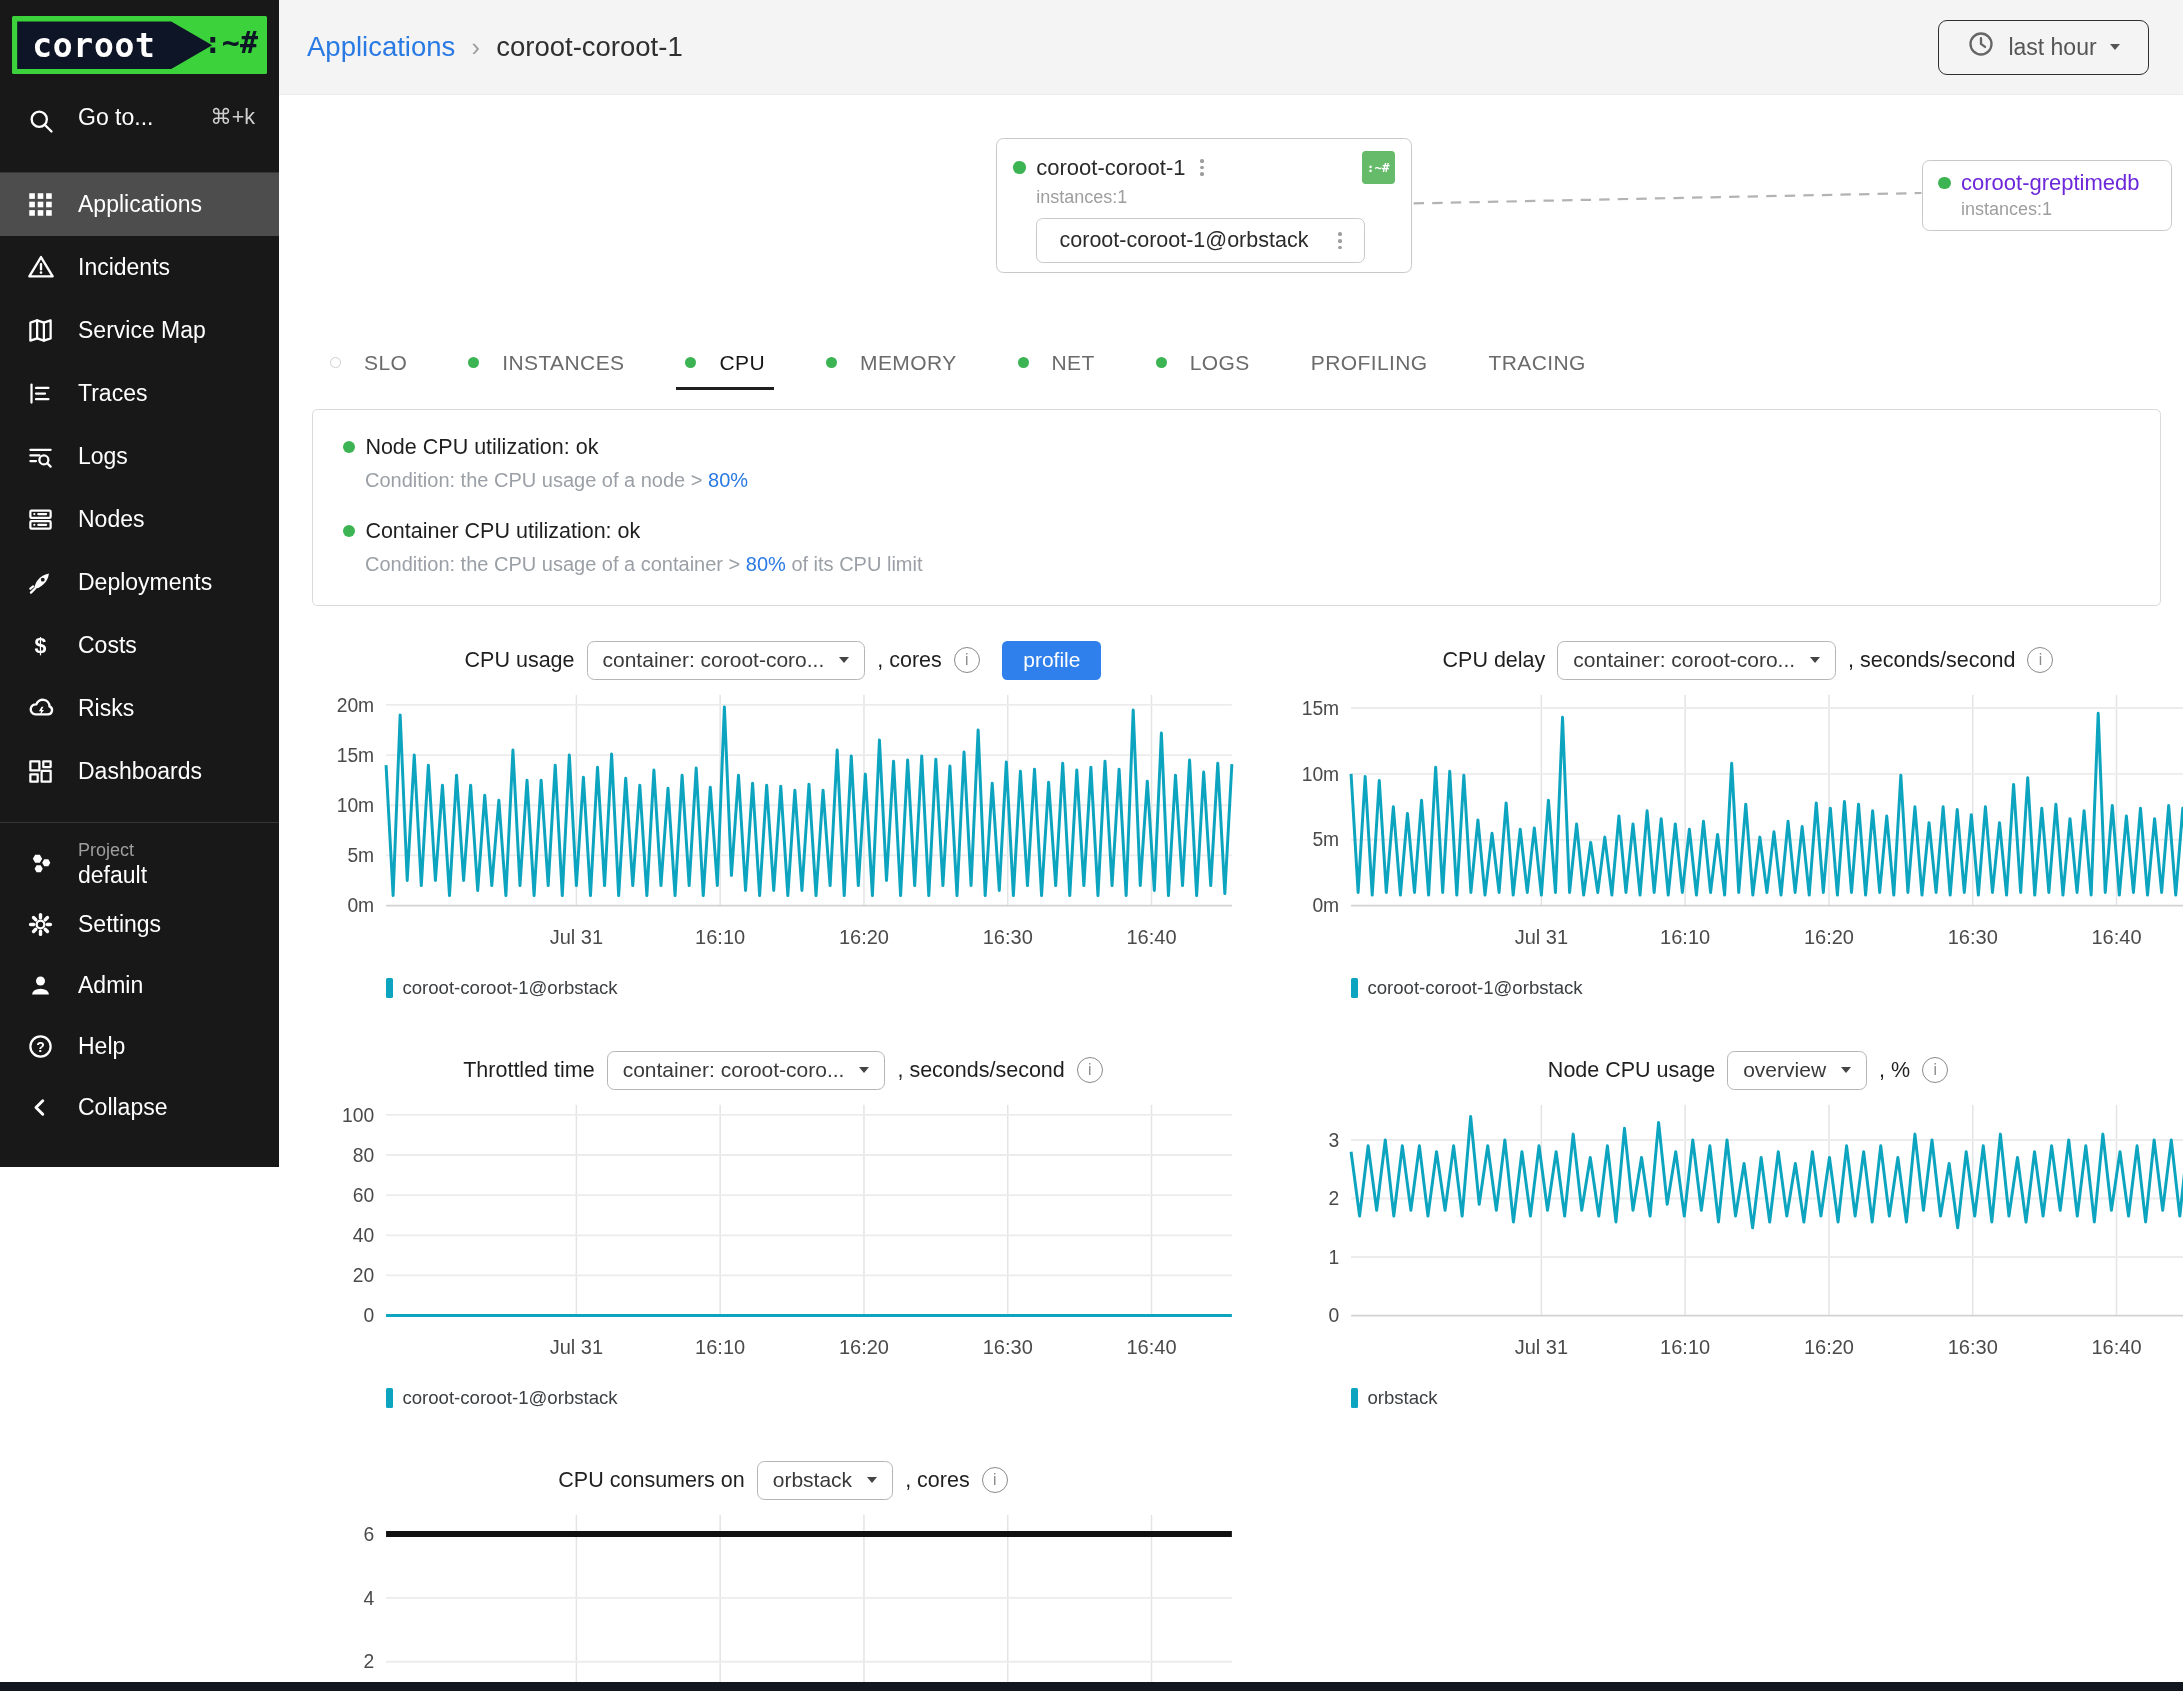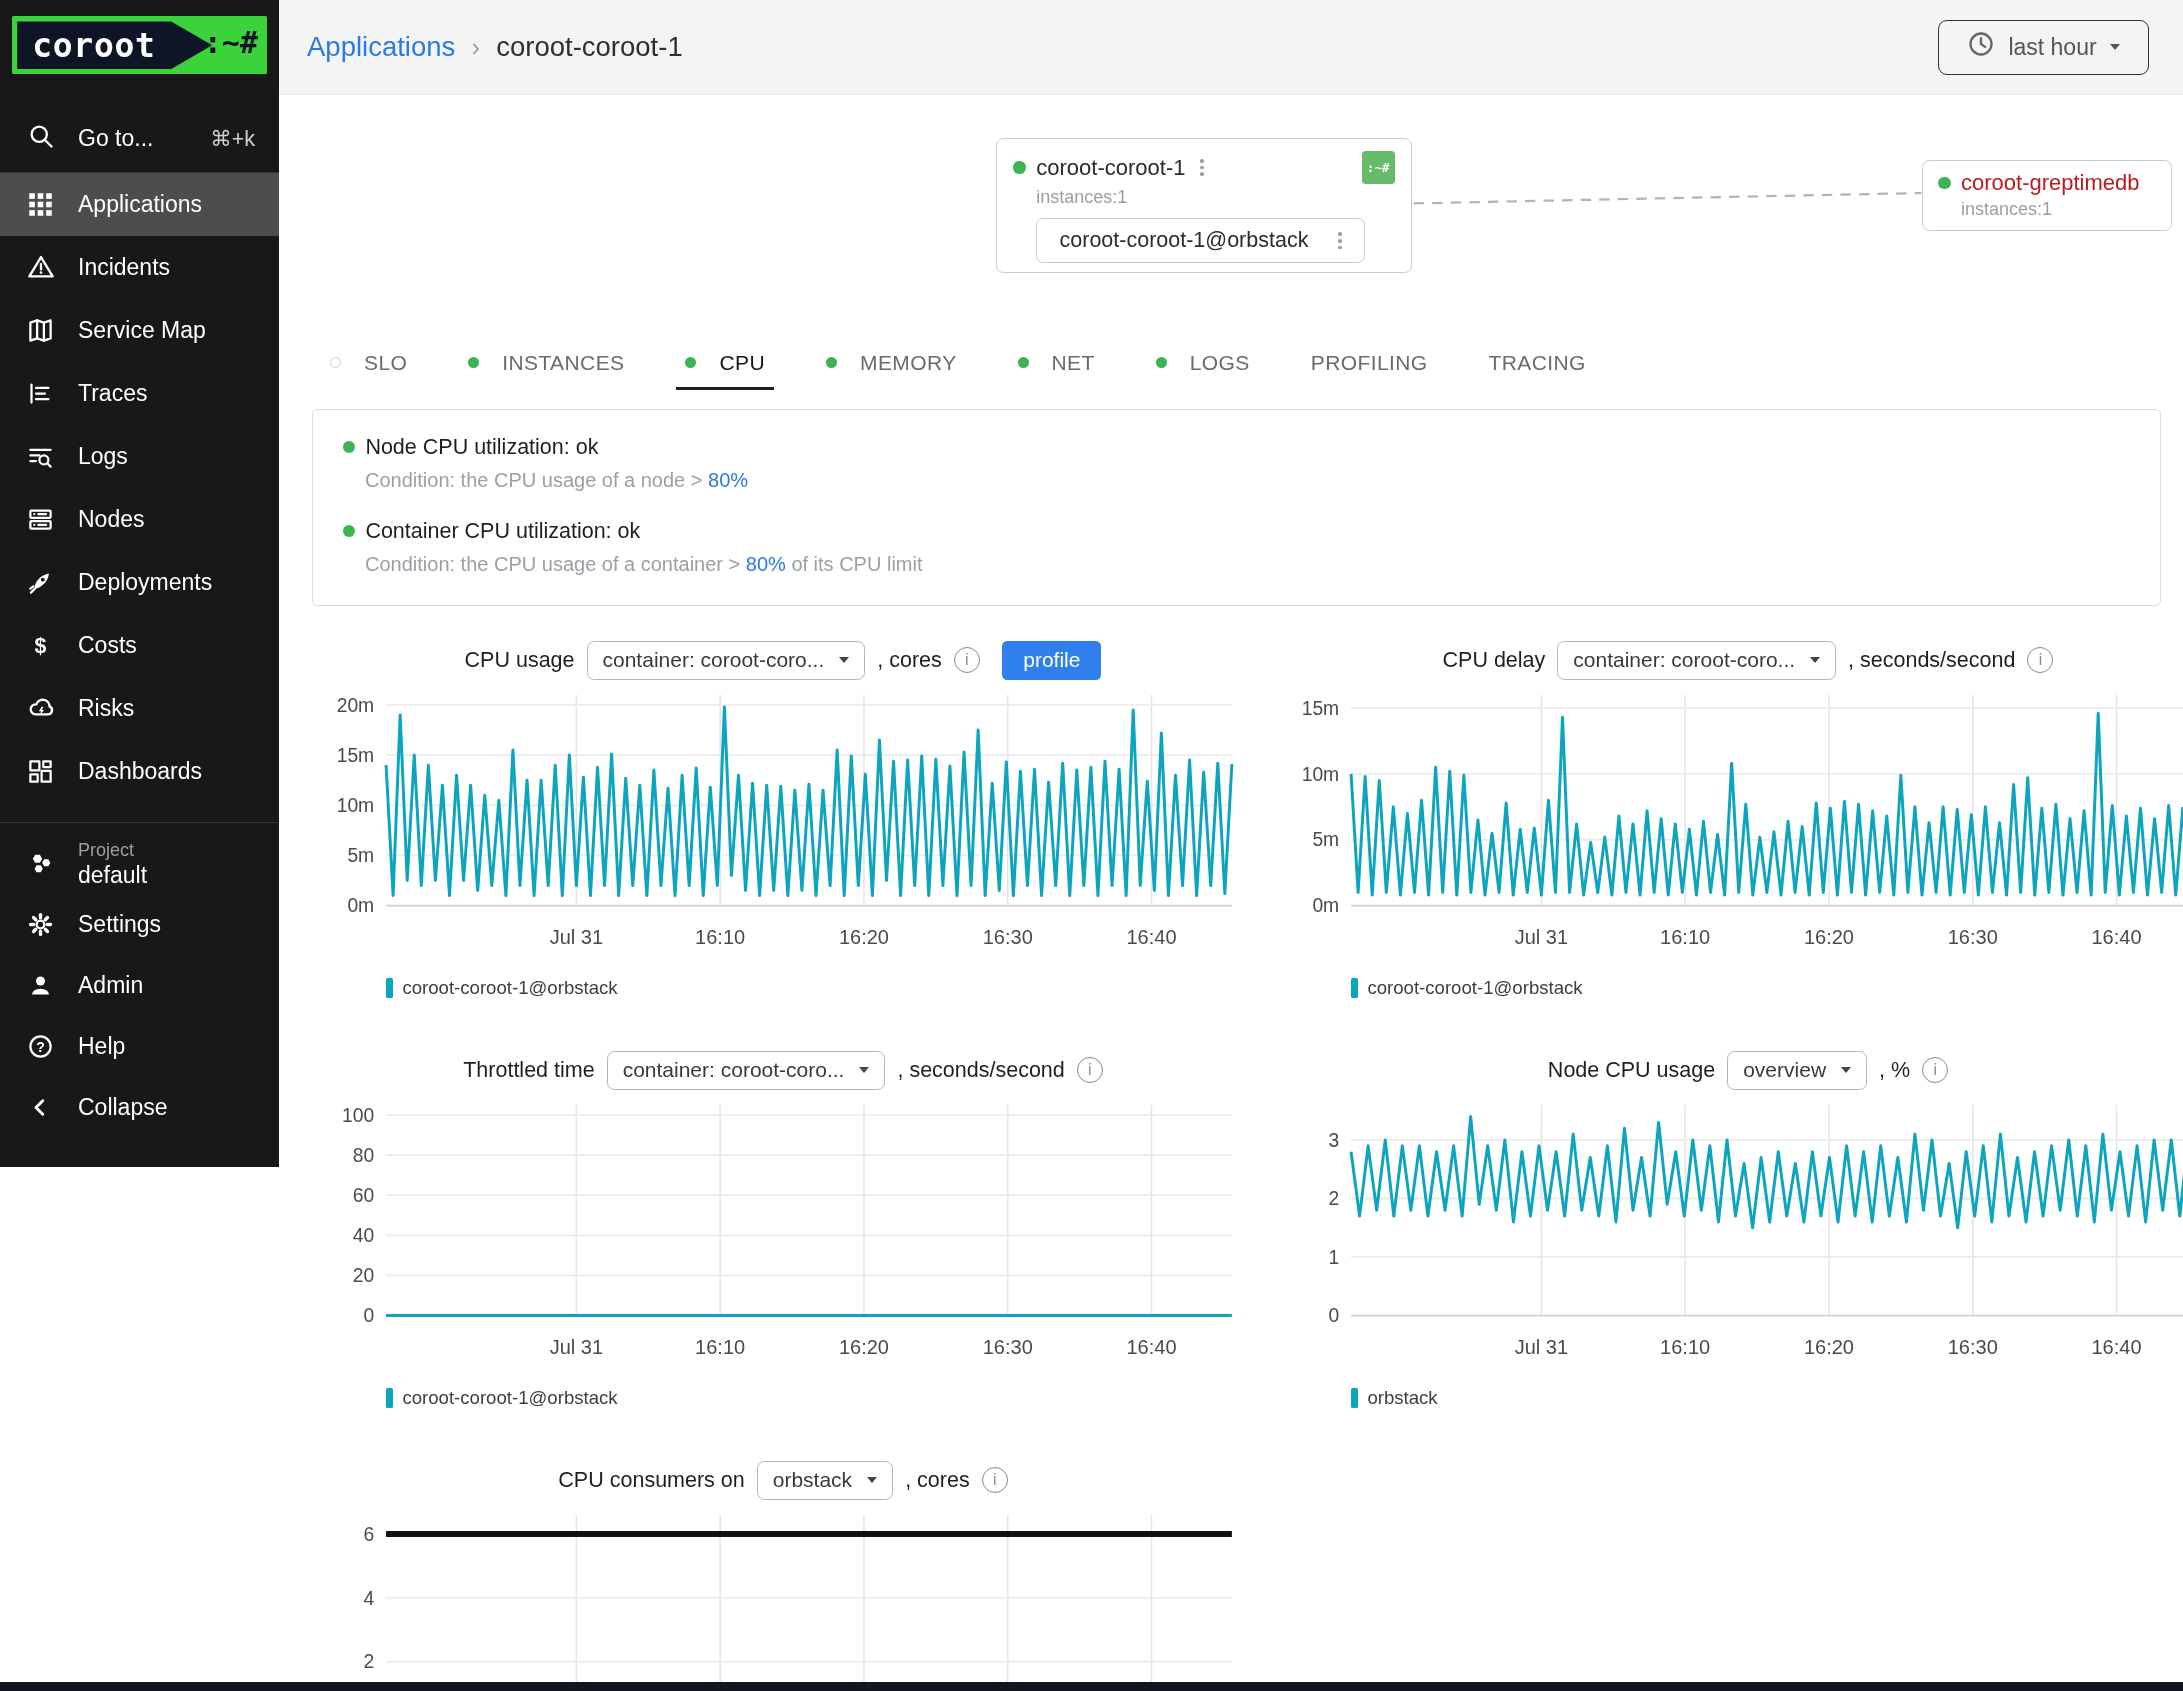--- a/index.html
+++ b/index.html
@@ -8,21 +8,21 @@
 
   
   .sidebar{position:absolute;left:0;top:0;width:279px;height:1167px;background:#181818;color:#fff;}
   .logo{position:relative;margin:16.3px 12px 0 12px;height:58px;background:#3bd23b;border-radius:1.5px;}
   .logo-box{position:absolute;left:5.2px;top:5.2px;bottom:5.2px;width:180px;background:#0e1526;
             clip-path:polygon(0 0,79% 0,100% 50%,79% 100%,0 100%);
             display:flex;align-items:center;padding-left:15px;
             font-family:"DejaVu Sans Mono",monospace;font-weight:bold;font-size:33px;color:#fff;letter-spacing:0.7px;}
   .logo-suffix{position:absolute;right:9px;top:50%;transform:translateY(-56%);
                font-family:"DejaVu Sans Mono",monospace;font-weight:bold;font-size:30px;color:#0e1526;}
-  .goto{display:flex;align-items:flex-end;margin:30px 0 19.3px 0;padding:0 24px;height:48px;}
+  .goto{display:flex;align-items:flex-start;margin:30px 0 19.3px 0;padding:0 24px;height:48px;}
   .goto .lbl{font-size:23px;color:#fff;margin-left:21px;}
   .goto .kbd{margin-left:auto;font-size:21.5px;color:#cfcfcf;}
   .nav{border-top:0.7px solid #353535;}
   .nav-item{display:flex;align-items:center;height:63px;padding:0 24px;font-size:23px;color:#fff;cursor:pointer;}
   .nav-item.active{background:#4d4d4d;}
   .nav-item .ic, .goto .ic, .b-item .ic{width:33px;height:33px;display:inline-flex;align-items:center;justify-content:center;flex:0 0 33px;}
   .nav-item .lbl{margin-left:21px;}
   .bottom-group{border-top:0.7px solid #353535;margin-top:19.3px;padding-top:10.4px;}
   .b-item{display:flex;align-items:center;min-height:61px;padding:0 24px;font-size:23px;color:#fff;cursor:pointer;}
   .b-item .lbl{margin-left:21px;}
@@ -45,21 +45,21 @@
   .main{position:absolute;left:279px;top:95px;width:1904px;height:1586px;background:#fff;}
 
   
   .map{position:relative;height:245px;}
   .node-card{position:absolute;border:1.1px solid #c9c9c9;border-radius:7.4px;background:#fff;box-sizing:border-box;}
   .app-card{left:717px;top:43px;width:416px;height:135px;padding:12px 16.3px;}
   .peer-card{left:1643px;top:65px;width:250px;height:71px;padding:9px 15px;}
   .n-title-row{display:flex;align-items:center;}
   .dot{width:12.6px;height:12.6px;border-radius:50%;background:#3cb453;flex:0 0 12.6px;}
   .n-title{font-size:22px;color:#2b2b2b;margin-left:10.4px;}
-  .n-title.link{color:#b91c1c;cursor:pointer;}
+  .n-title.link{color:#6d28d9;cursor:pointer;}
   .kebab{display:inline-flex;flex-direction:column;gap:3px;margin-left:15px;cursor:pointer;}
   .kebab i{width:3.7px;height:3.7px;border-radius:50%;background:#9e9e9e;}
   .badge{margin-left:auto;width:33px;height:33px;background:#66bb6a;border-radius:3.7px;color:#fff;
          font-family:"DejaVu Sans Mono",monospace;font-size:12.6px;font-weight:bold;display:flex;align-items:center;justify-content:center;}
   .inst-lbl{font-size:18px;color:#9e9e9e;margin:3px 0 0 23px;}
   .peer-card .inst-lbl{margin-left:23px;}
   .inst-box{margin:10.4px 0 0 23px;width:327px;height:43px;border:1.1px solid #c9c9c9;border-radius:6.7px;
             display:flex;align-items:center;justify-content:center;gap:15px;font-size:21.5px;color:#2b2b2b;cursor:pointer;}
   .connector{position:absolute;left:0;top:0;width:1904px;height:245px;pointer-events:none;}
 

